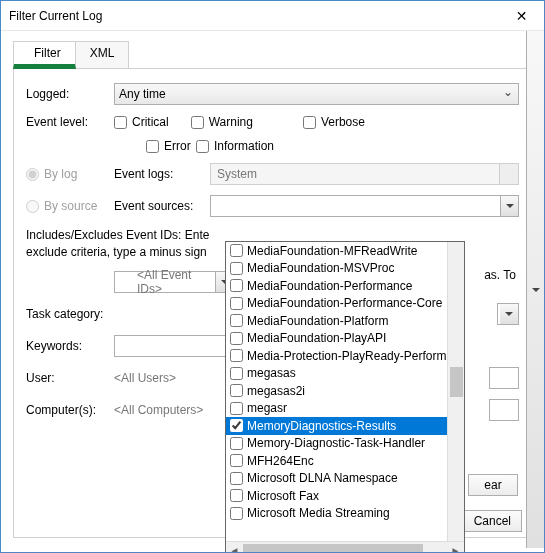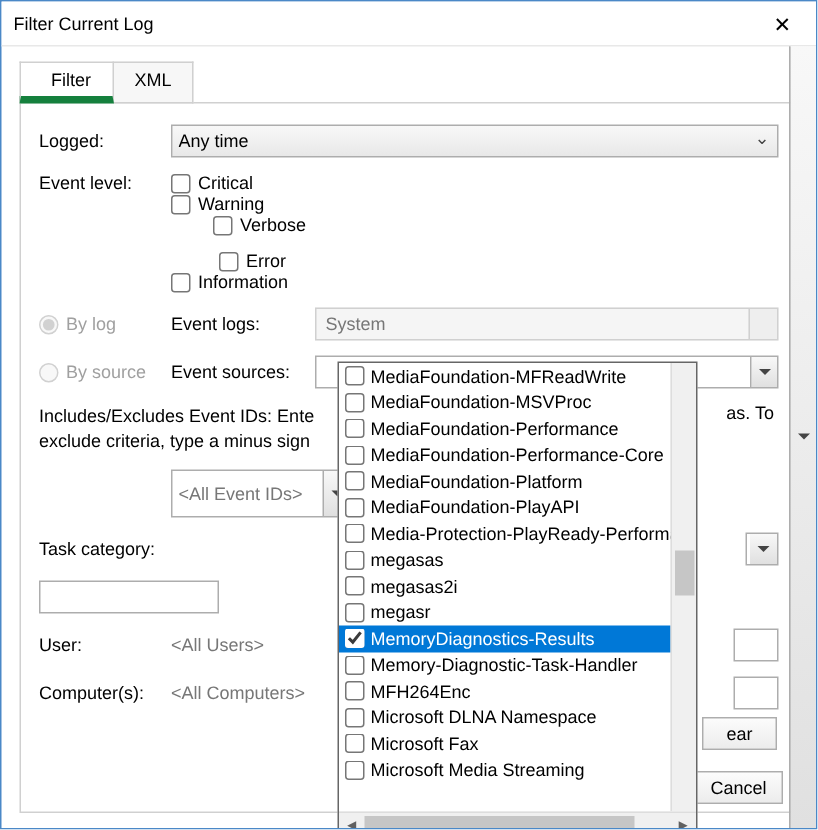--- a/index.html
+++ b/index.html
@@ -100,22 +100,22 @@
     content: "⌄";
     position: absolute;
     right: 6px;
     top: 2px;
     pointer-events: none;
     font-size: 12px;
     color: #444;
   }
   .checks {
     display: flex;
+    gap: 22px;
     flex-wrap: wrap;
-    flex-direction: column;
   }
   .check {
     display: flex;
     align-items: center;
     gap: 5px;
     font-size: 12px;
   }
   .check input { width: 13px; height: 13px; margin:0;}
   .radio-row {
     display: flex;
@@ -277,26 +277,26 @@
     color:#606060;
     font-size:10px;
   }
   .dd-hscroll .track { flex:1; position: relative; height:100%; }
   .dd-hscroll .h-thumb {
     position:absolute; left:0; top:2px; height:13px; width: 180px;
     background:#c6c6c6;
   }
   .mixed-row .combo-small {
     width: 234px;
-    height: 32px;
+    height: 22px;
     border:1px solid #adadad;
     background:#fff;
     position: relative;
     display:flex;align-items:center;
-    padding:0 4px;
+    padding:0 22px;
     font-size:12px;
   }
   .combo-small .dd-btn, .small-dd-btn {
     position:absolute; right:0; top:0;
     width:18px; height:100%;
     border-left:1px solid #adadad;
     background:linear-gradient(#f8f8f8,#e0e0e0);
     display:flex;align-items:center;justify-content:center;
   }
   .combo-small .dd-btn::after, .small-dd-btn::after{
@@ -412,20 +412,21 @@
         <div class="inline-group wide-field">
           <div class="combo-small" style="flex:0 0 120px;border-right:none;"></div>
           <span style="flex:1;"></span>
           <div style="width:22px;height:22px;border:1px solid #adadad;position:relative;">
              <div class="small-dd-btn" style="border-left:none;"></div>
           </div>
         </div>
       </div>
 
       <div class="row">
+        <div class="label-col">Keywords:</div>
         <div class="inline-group wide-field">
           <input class="textfield" style="flex: 0 0 120px;">
         </div>
       </div>
 
       <div class="row user-row">
         <div class="label-col">User:</div>
         <div class="inline-group wide-field">
            <div class="combo-small field1" style="width:120px;">
              <span style="color:#777;">&lt;All Users&gt;</span>

